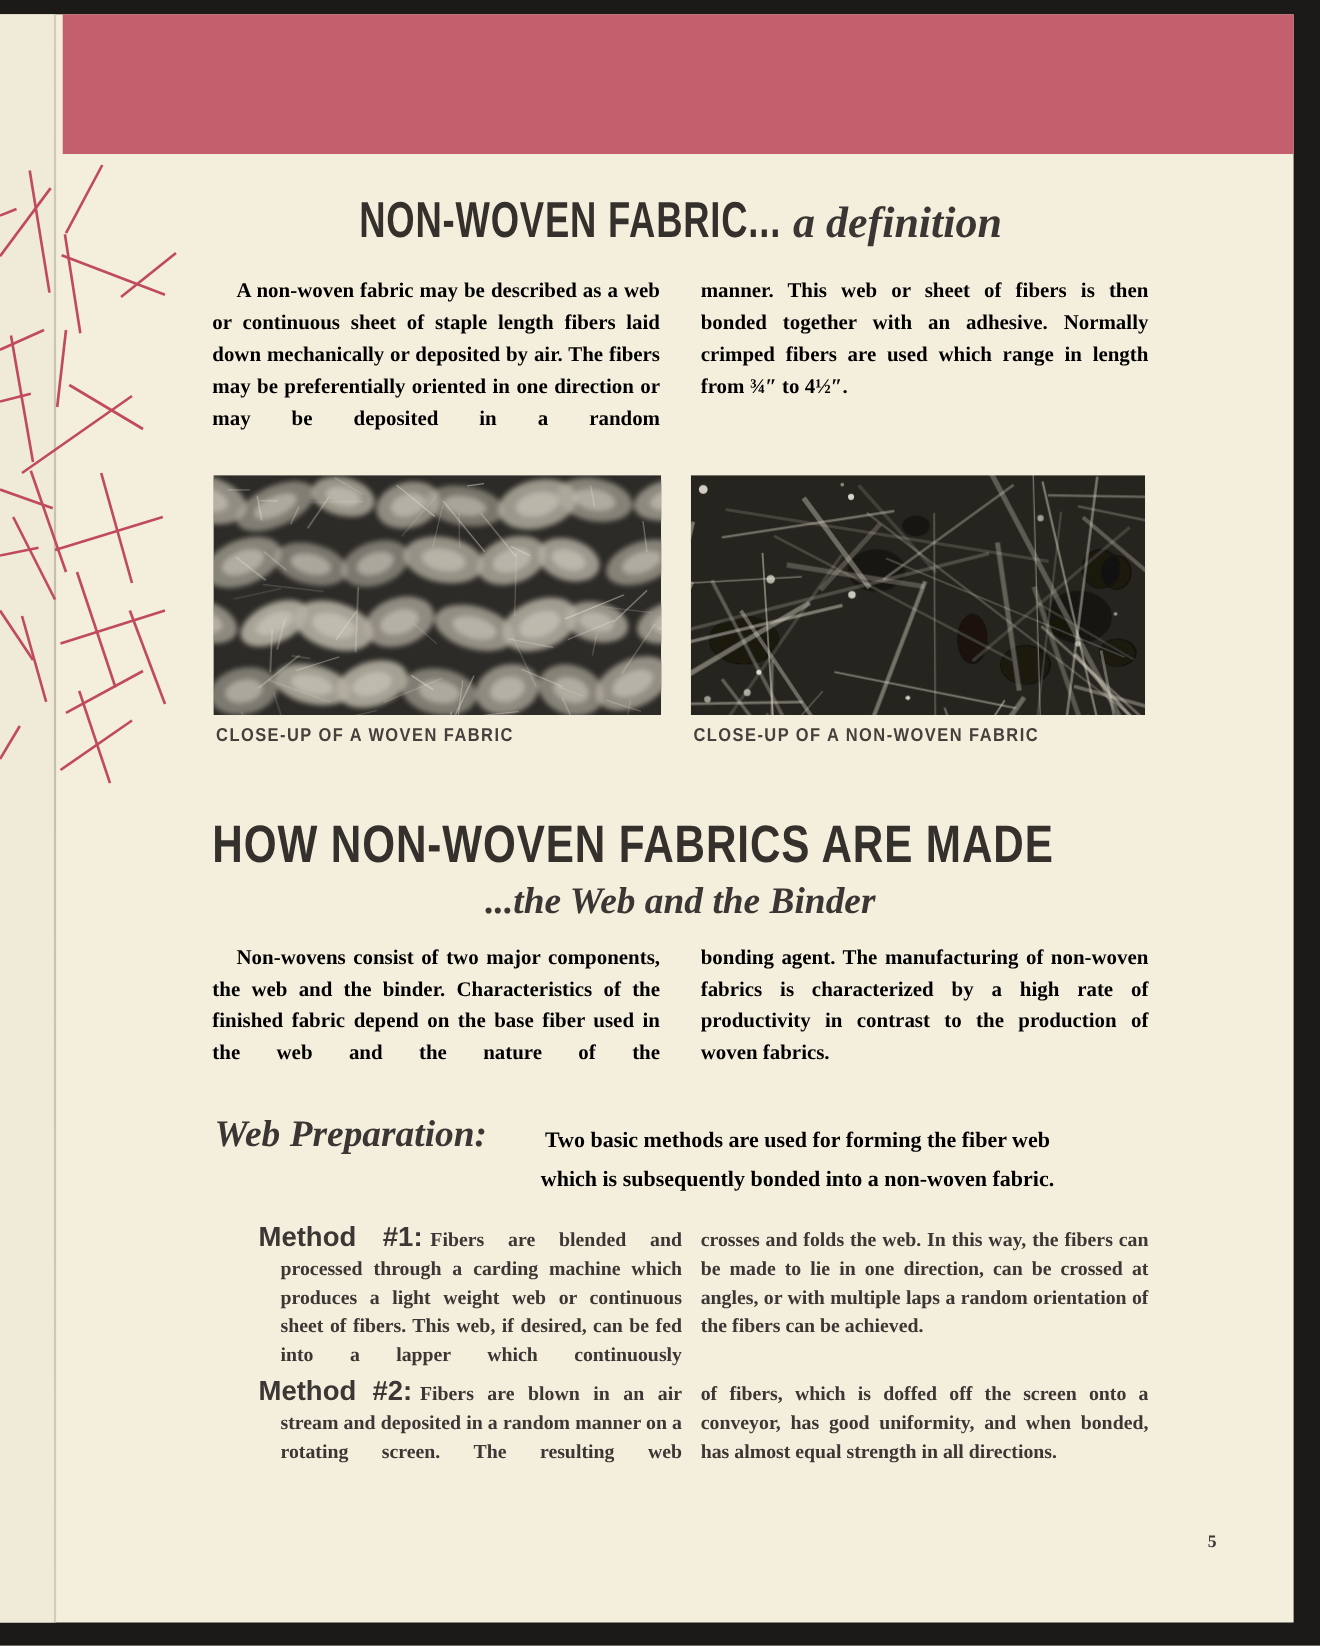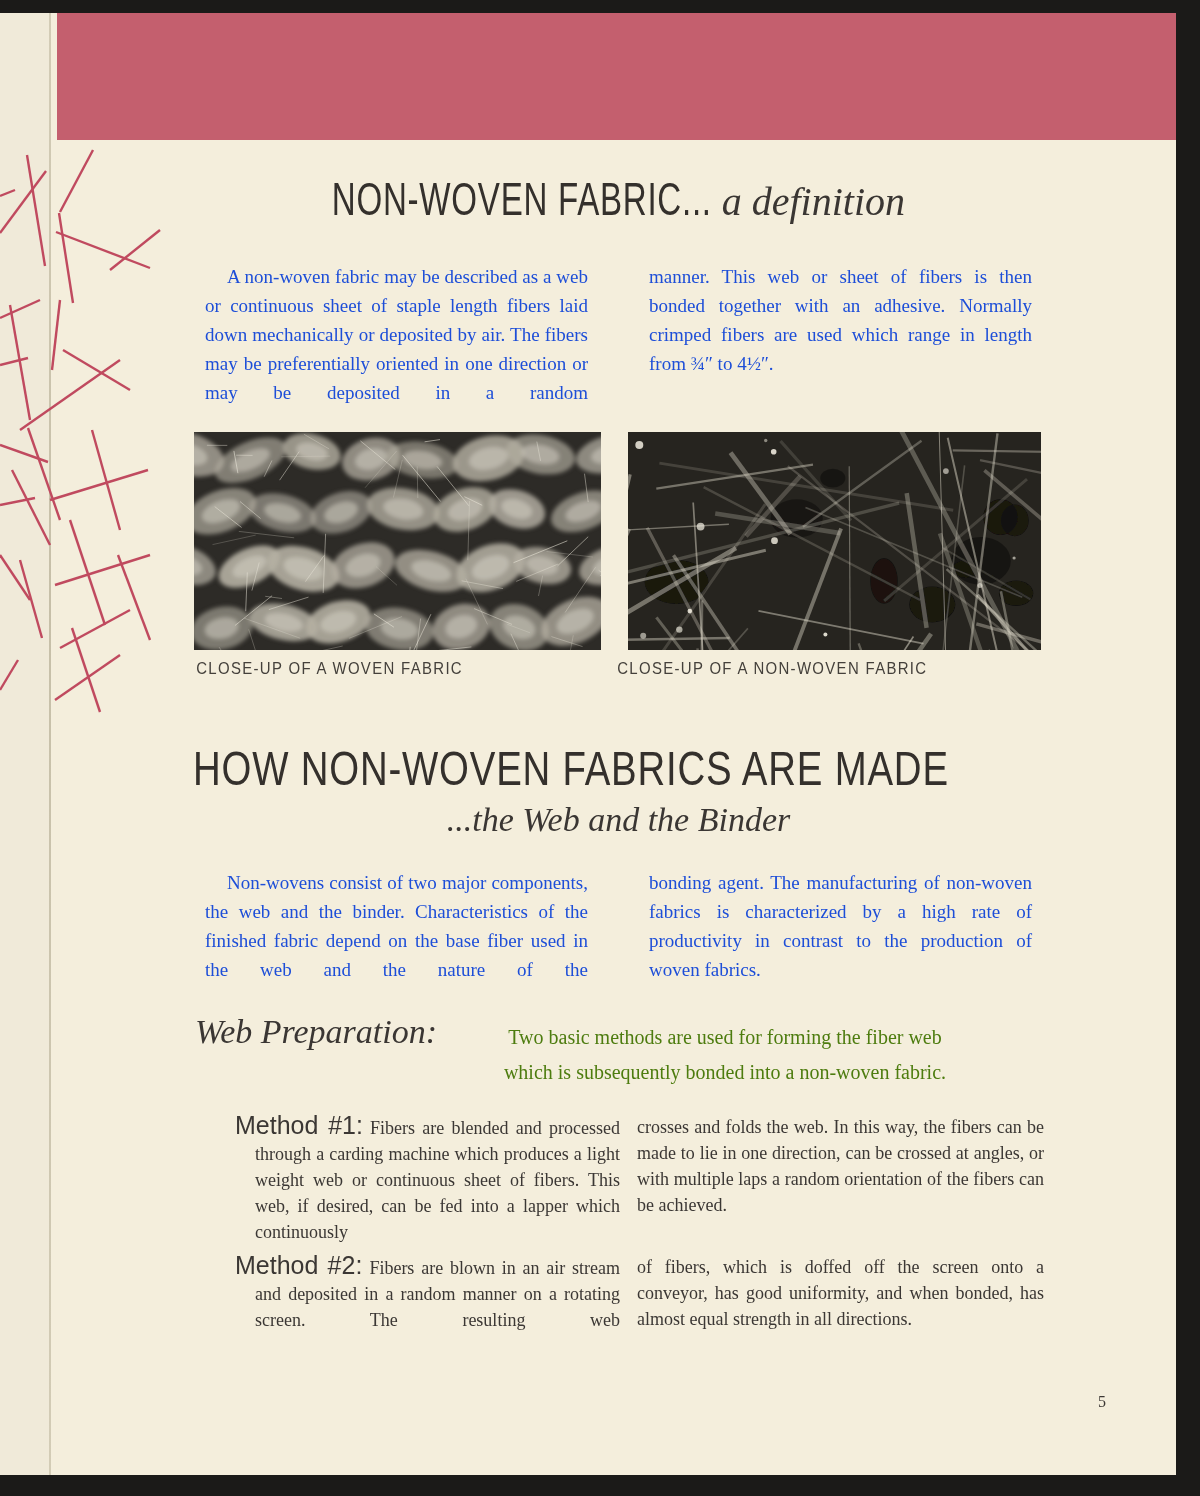--- a/index.html
+++ b/index.html
@@ -4,20 +4,21 @@
 <style>
   html,body{margin:0;padding:0;}
   body{
     width:1200px;height:1496px;position:relative;overflow:hidden;
     background:#1b1a18;
     font-family:"Liberation Serif",serif;
   }
   .paper{
     position:absolute;left:0;top:13px;width:1176px;height:1462px;
     background:#f4eedc;
+    font-weight:bold;
   }
   .left-strip{
     position:absolute;left:0;top:0;width:49px;height:100%;
     background:#f0ead9;
   }
   .fold{
     position:absolute;left:49px;top:0;width:2px;height:100%;
     background:linear-gradient(180deg,#d3ccb6,#c6bfa8 40%,#d3ccb6);
   }
   .band{
@@ -42,54 +43,54 @@
     font-family:"Liberation Serif",serif;font-style:italic;color:#3a3633;
   }
   .t1i{font-size:40px;margin-left:10px;display:inline-block;}
   
   .cols{
     position:absolute;left:193px;width:851px;display:flex;column-gap:37px;
   }
   .s1{top:237px;}
   .s2{top:843px;justify-content:flex-end;}
   .col{
-    width:407px;margin:12px;font-size:19px;line-height:29px;color:#1d4ed8;
+    width:407px;margin:0;font-size:19px;line-height:29px;color:#000000;
     text-align:justify;
   }
   .justify-all{text-align-last:justify;}
   .indent{text-indent:22px;}
   
   .photo{position:absolute;display:block;}
   .photo-left{left:194px;top:419px;width:407px;height:218px;}
   .photo-right{left:628px;top:419px;width:413px;height:218px;}
   .caption{
     position:absolute;top:646px;text-align:left;
     font-family:"Liberation Sans",sans-serif;font-size:17px;
     letter-spacing:1.5px;color:#44403b;white-space:nowrap;
   }
   .cap-left{left:194px;width:407px;}
-  .cap-right{left:615px;width:413px;}
+  .cap-right{left:628px;width:413px;}
   .capspan{display:inline-block;}
   
   .h2row{
     position:absolute;left:193px;top:729px;width:851px;white-space:nowrap;
   }
   .t2{font-size:48px;line-height:54px;}
   .sub2{
     position:absolute;left:193px;top:787px;width:851px;text-align:center;
     font-size:34px;line-height:40px;
   }
   
   .webprep-label{
     position:absolute;left:195px;top:997px;font-size:34px;line-height:44px;
     white-space:nowrap;
   }
   .webprep-text{
     position:absolute;left:470px;top:1007px;width:510px;text-align:center;
-    font-size:20px;line-height:35px;color:#4d7c0f;
+    font-size:20px;line-height:35px;color:#000000;
   }
   
   .method{position:absolute;left:193px;width:851px;}
   .m1{top:1099px;}
   .m2{top:1239px;}
   .mcol{
     margin:0;font-size:18px;line-height:26px;color:#3b3734;text-align:justify;
   }
   .mcol.mleft{
     position:absolute;left:42px;top:0;width:365px;

